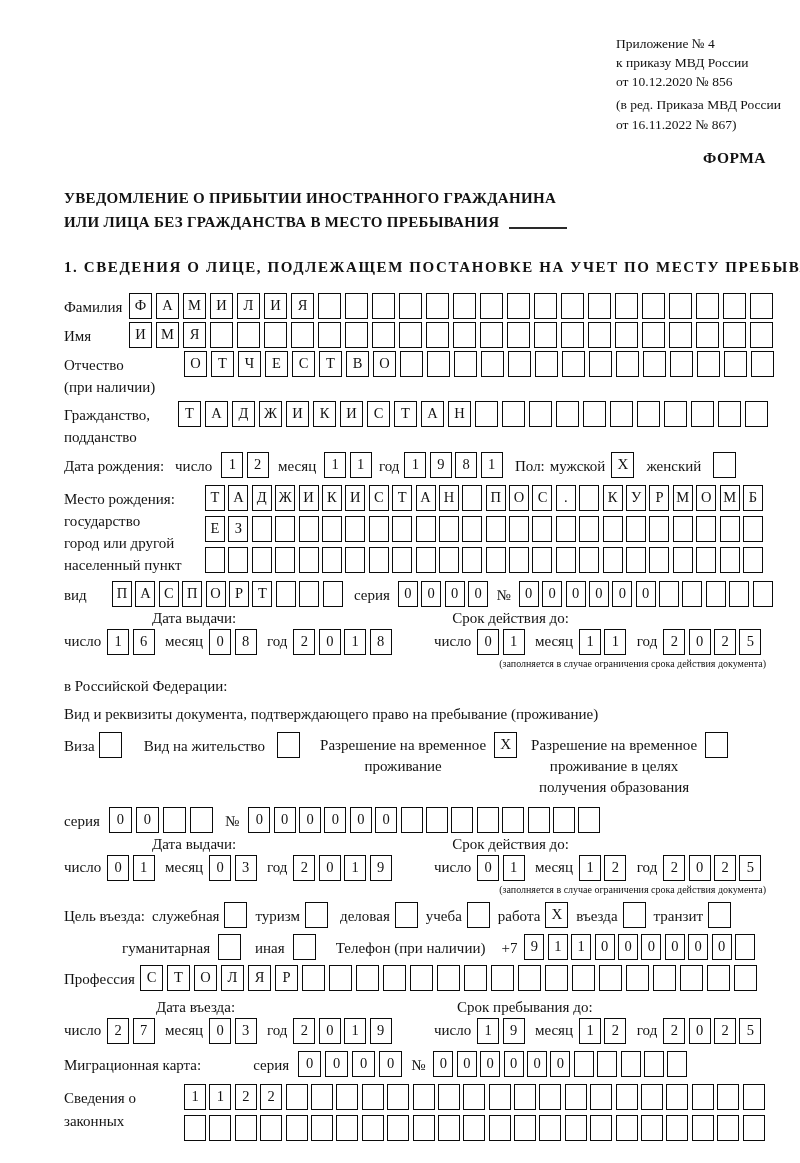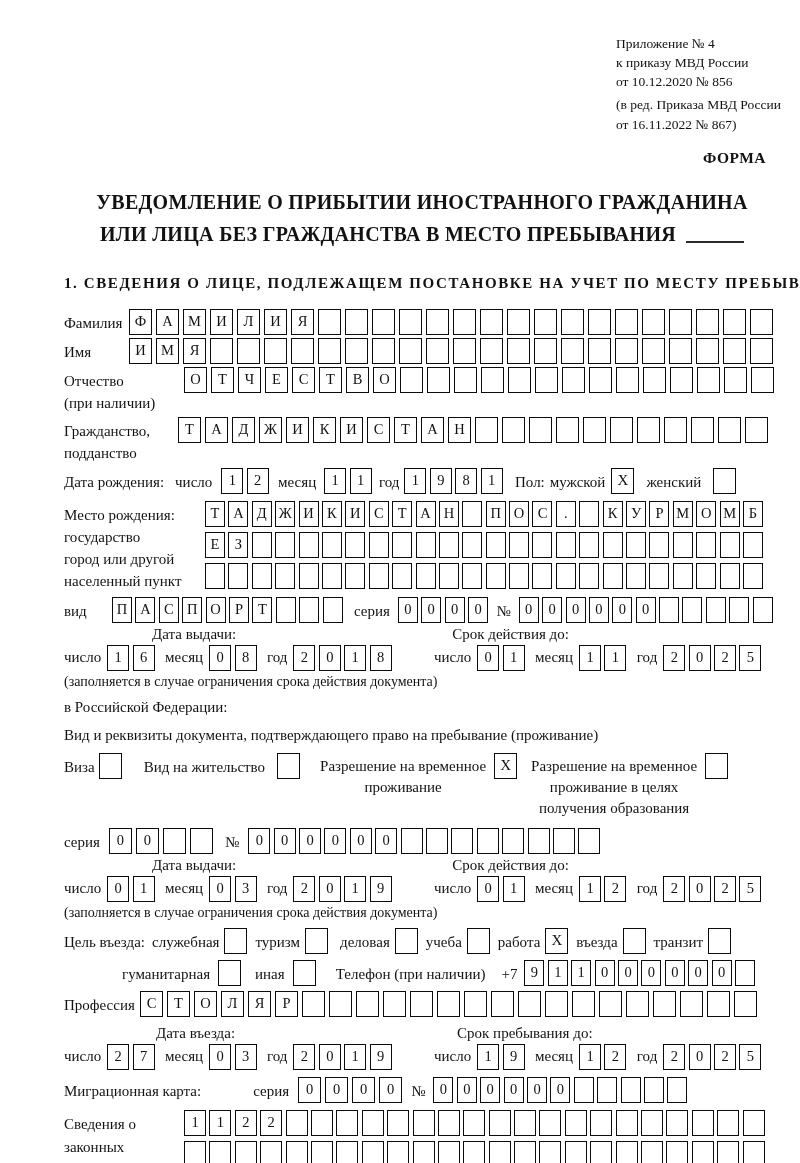--- a/index.html
+++ b/index.html
@@ -8,21 +8,21 @@
     background:#ffffff;color:#121212;
     font-family:"Liberation Serif","DejaVu Serif",serif;
     font-size:15px;
   }
   .page{padding:34px 20px 0 64px;box-sizing:border-box;width:800px;}
 
   
   .appendix{margin-left:552px;width:200px;font-size:13.5px;line-height:1.42;}
   .appendix .gap{margin-top:4px;}
   .forma{font-weight:bold;text-align:right;padding-right:14px;font-size:15.5px;margin-top:15px;letter-spacing:.5px;}
-  .title{text-align:center;font-weight:bold;font-size:20px;margin-top:19px;line-height:1.6;letter-spacing:.3px;}
+  .title{text-align:left;font-weight:bold;font-size:15px;margin-top:19px;line-height:1.6;letter-spacing:.3px;}
   .blank-line{display:inline-block;width:58px;border-bottom:2px solid #2a2a2a;margin-left:10px;transform:translateY(2px);}
   .sec1{font-weight:bold;font-size:15px;letter-spacing:1.6px;margin-top:25px;margin-bottom:17px;white-space:nowrap;}
 
   
   .row{display:flex;align-items:flex-start;margin-bottom:3px;}
   .lbl{padding-top:4px;line-height:20px;white-space:nowrap;}
   .lblcol{display:flex;flex-direction:column;line-height:22px;padding-top:3px;flex:none;}
   .w65{width:65px;flex:none;}
   .w76{width:76px;flex:none;}
   .w120{width:120px;flex:none;}
@@ -42,21 +42,21 @@
   .boxes.md .cell{width:22px;margin-right:3.4px;}
   .cb{box-sizing:border-box;flex:none;width:23px;height:26px;border:1.5px solid #0b0b0b;
       display:inline-flex;align-items:center;justify-content:center;font-size:15px;}
 
   
   .dg{display:flex;align-items:flex-start;}
   .dg .t{padding-top:4px;margin-right:6px;white-space:nowrap;}
   .dg .boxes{margin-right:7px;}
 
   .hdrrow{display:flex;margin:3px 0 2px;}
-  .note{font-size:14px;justify-content:flex-start;padding-right:14px;margin:0 0 7px;}
+  .note{font-size:10px;justify-content:flex-end;padding-right:14px;margin:0 0 7px;}
   .intro{margin:3px 0 7px;line-height:21px;}
   .optlines{text-align:center;line-height:21px;padding-top:3px;flex:none;}
   .mrow-right .boxes{margin-bottom:5px;}
 </style>
 </head>
 <body>
 
 <div class="page">
 
   <div class="appendix">

